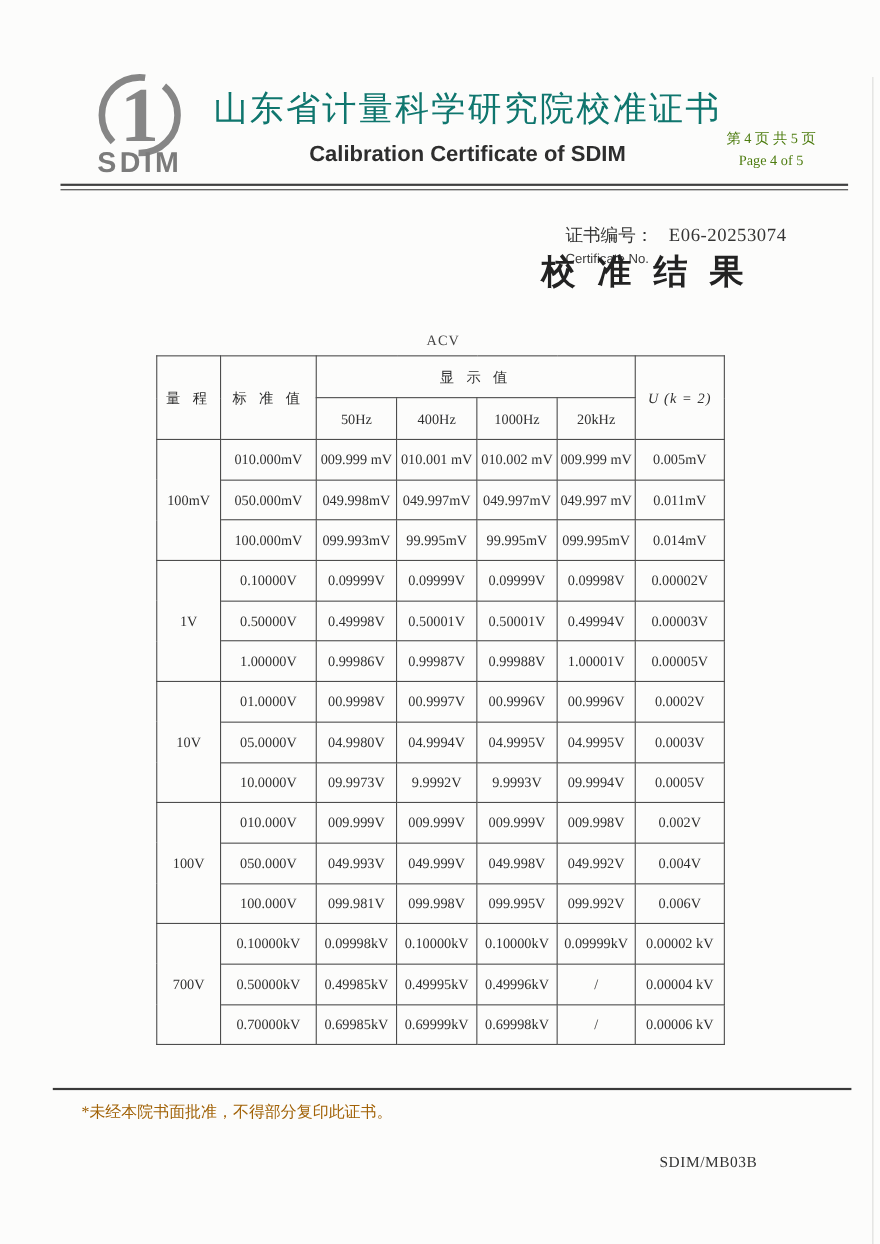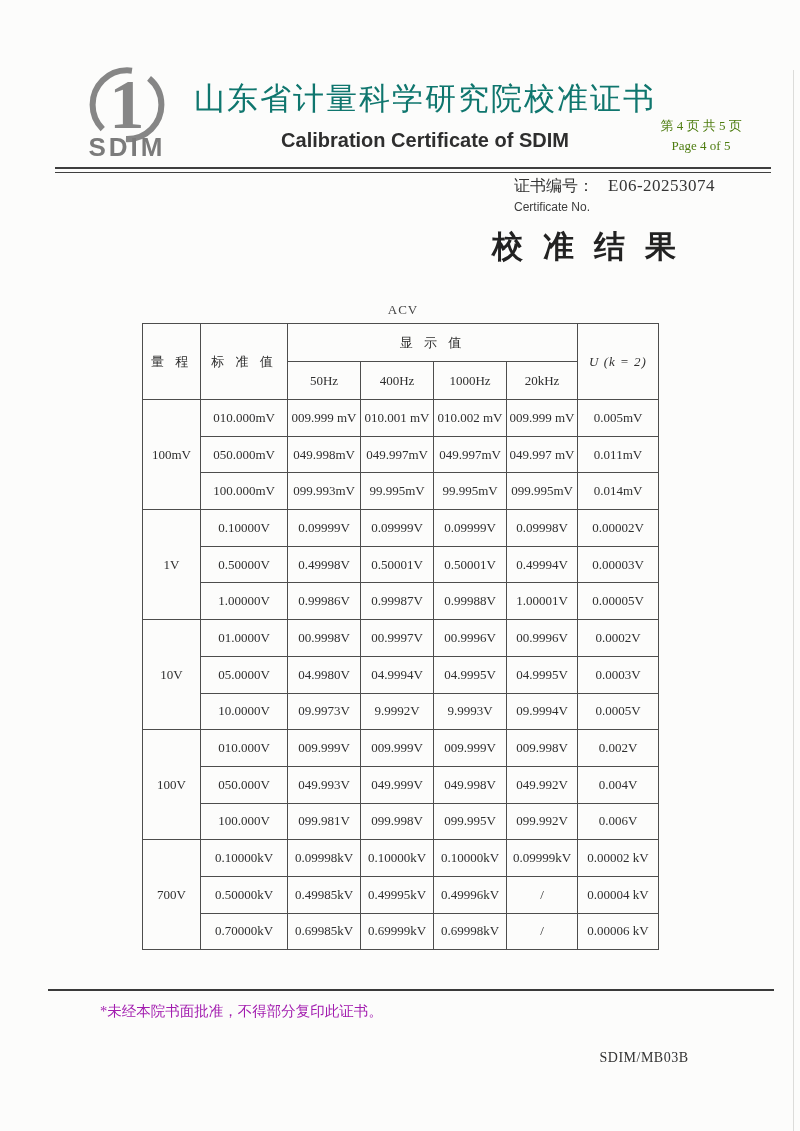--- a/index.html
+++ b/index.html
@@ -33,21 +33,21 @@
     font-weight:bold; font-size:20px; color:#2e2e2e; margin-top:9px;
   }
   .page-info { position:absolute; left:642px; top:116px; width:118px; text-align:center;
     font-size:13px; color:#4d7c0f; line-height:20px; }
   .rule-double {
     position:absolute; left:55px; top:167px; width:716px; height:6px;
     border-top:2.5px solid #3f3f3f; border-bottom:1.5px solid #3f3f3f;
   }
 
   
-  .cert-block { position:absolute; left:514px; top:176px; width:260px; }
+  .cert-block { position:absolute; left:514px; top:204px; width:260px; }
   .cert-line { font-size:16px; color:#343434; white-space:nowrap; }
   .cert-no { font-size:17px; letter-spacing:0.5px; padding-left:14px; }
   .cert-en {
     font-family:"Liberation Sans","DejaVu Sans",sans-serif;
     font-size:12px; color:#3c3c3c; margin-top:3px;
   }
 
   
   .section-title { position:absolute; left:0; top:226px; width:696px; text-align:right; }
   .sec-zh {
@@ -75,21 +75,21 @@
   }
   table.results thead tr.h1 th { height:38px; }
   table.results thead tr.h2 th { height:38px; }
   table.results tbody td { height:36.7px; }
   .u-head { font-style:italic; letter-spacing:1px; }
   .zh-head { letter-spacing:4px; }
 
   
   .rule-bottom { position:absolute; left:48px; top:989px; width:726px; height:0;
     border-top:2px solid #3a3a3a; }
-  .notes { position:absolute; left:100px; top:1000px; font-size:14.5px; color:#a21caf;
+  .notes { position:absolute; left:74px; top:1000px; font-size:14.5px; color:#a16207;
     line-height:22px; }
   .doc-code { position:absolute; left:540px; top:1050px; width:208px; text-align:center;
     font-size:14px; color:#333; letter-spacing:0.5px; }
 </style>
 </head>
 <body>
 
 <div class="page">
 
   <div class="scan-edge"></div>

